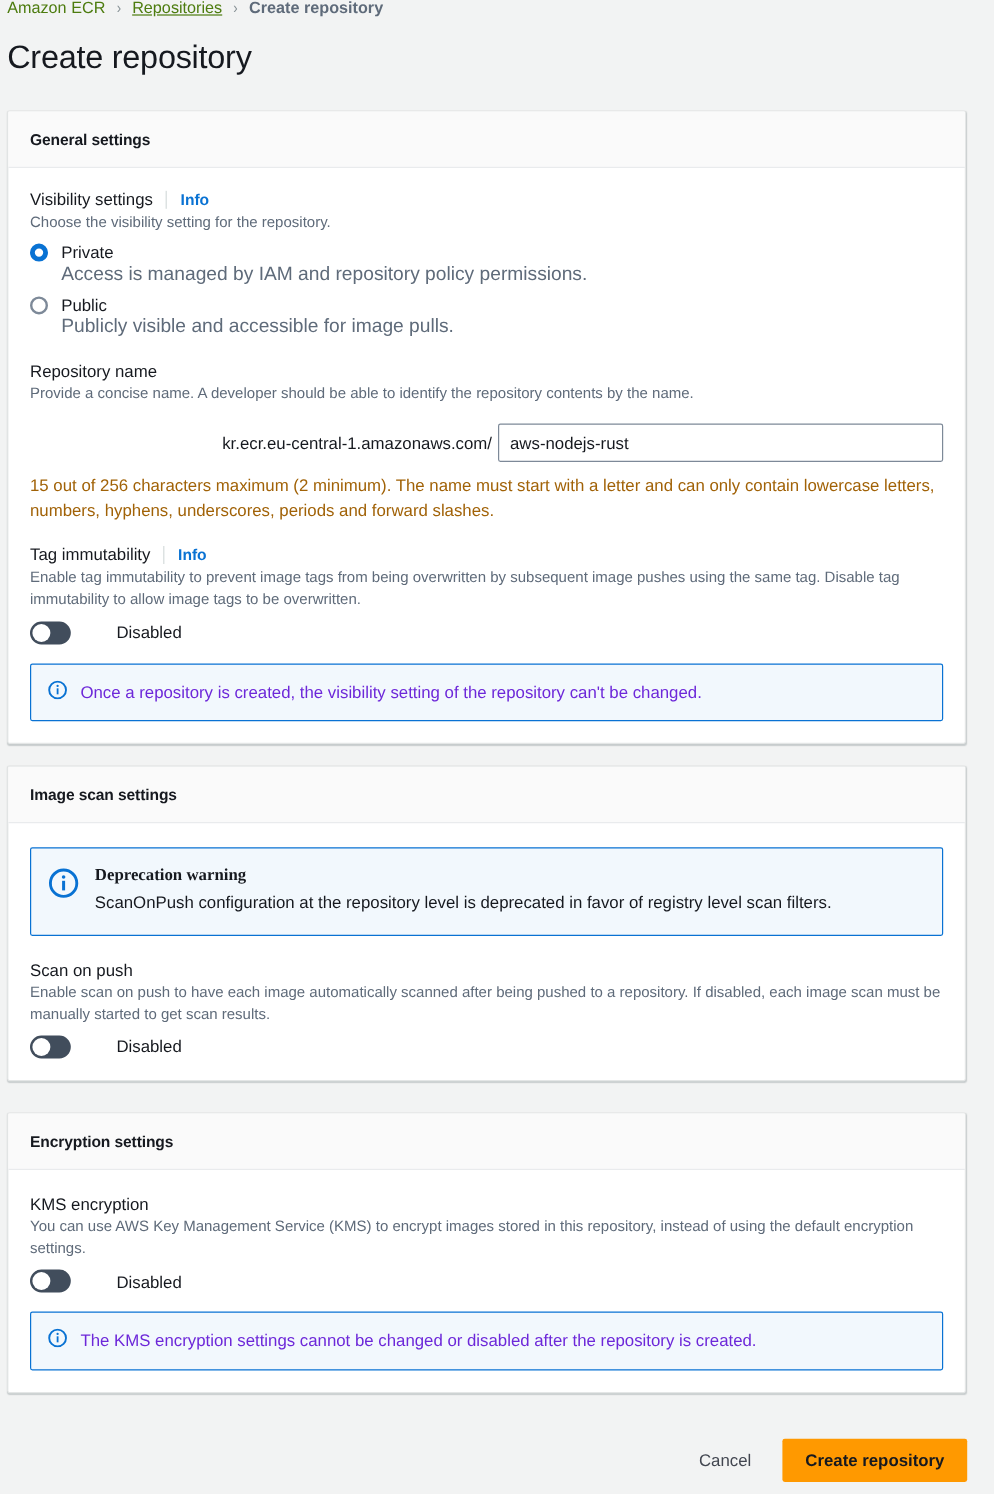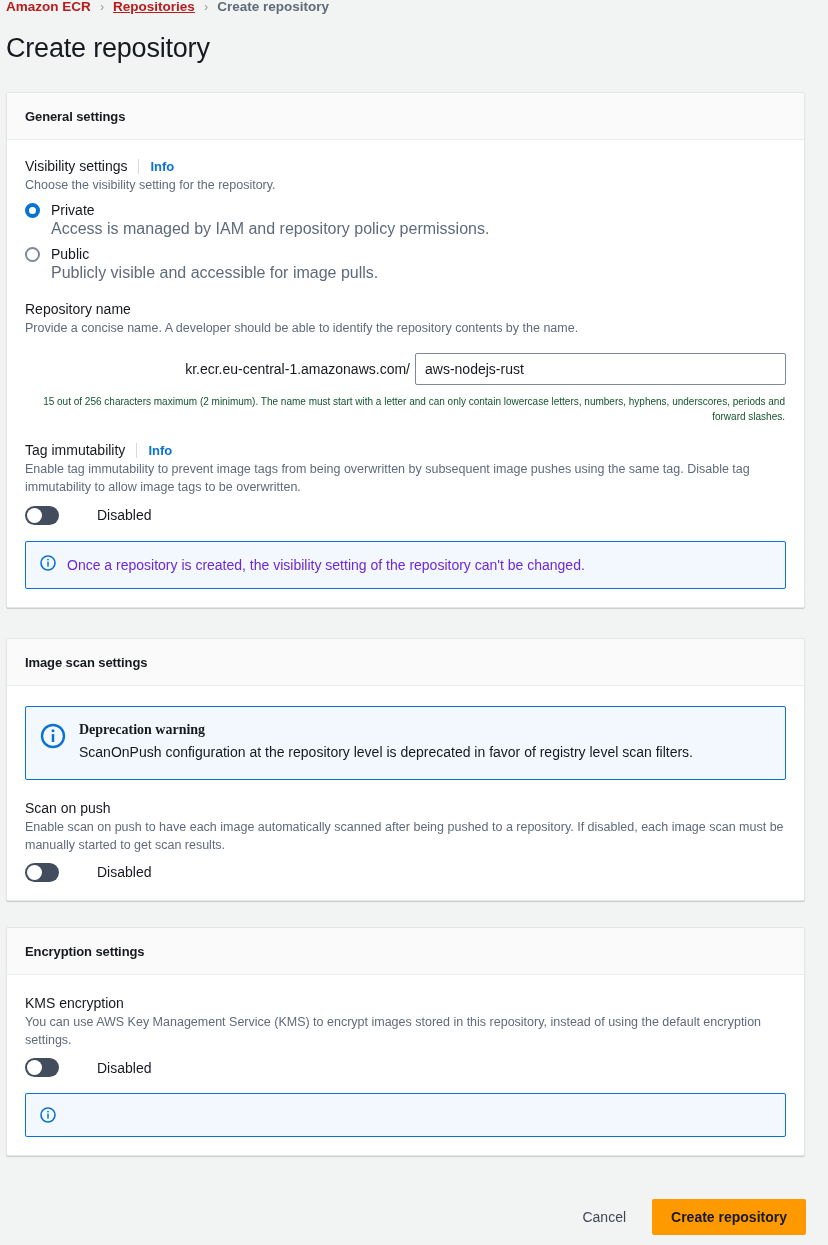--- a/index.html
+++ b/index.html
@@ -13,21 +13,21 @@
     overflow: hidden;
   }
   .page { position: relative; width: 828px; height: 1245px; }
 
   
   .breadcrumb {
     position: absolute; left: 6px; top: -4px;
     display: flex; align-items: center;
     font-size: 13.5px; height: 20px;
   }
-  .bc-link { color: #b91c1c; text-decoration: none; cursor: pointer; font-weight: bold; }
+  .bc-link { color: #4d7c0f; text-decoration: none; cursor: pointer; }
   .bc-link.underlined { text-decoration: underline; }
   .bc-current { color: #5f6b7a; font-weight: bold; }
   .bc-sep {
     margin: 0 9px; color: #879196; font-size: 13px;
     display: inline-block; transform: scaleX(0.85);
   }
 
   
   .page-title {
     position: absolute; left: 6px; top: 33px;
@@ -102,22 +102,22 @@
     padding-right: 5px;
   }
   .name-input {
     width: 380px; height: 32px;
     border: 1px solid #7d8998; border-radius: 2px;
     background: #fff; color: #16191f;
     font-family: "Liberation Sans", sans-serif;
     font-size: 14px; padding: 0 9px; outline: none;
   }
   .constraint {
-    font-size: 10px; color: #14532d;
-    line-height: 1.5; margin-top: 9px; max-width: 760px; text-align: right;
+    font-size: 14px; color: #a16207;
+    line-height: 1.5; margin-top: 9px; max-width: 760px;
   }
 
   
   .toggle-row { display: flex; align-items: center; margin-top: 9px; gap: 28px; }
   .toggle {
     width: 34px; height: 19px; border-radius: 10px;
     background: #414d5c; position: relative; flex: none;
     margin-right: 10px; cursor: pointer;
   }
   .toggle .knob {
@@ -293,20 +293,21 @@
       </div>
 
       <div class="alert">
         <span class="icon">
           <svg width="16" height="16" viewBox="0 0 16 16">
             <circle cx="8" cy="8" r="7" fill="none" stroke="#0972d3" stroke-width="1.6"></circle>
             <circle cx="8" cy="4.6" r="0.95" fill="#0972d3"></circle>
             <rect x="7.25" y="6.6" width="1.5" height="5" fill="#0972d3"></rect>
           </svg>
         </span>
+        <span class="alert-text">The KMS encryption settings cannot be changed or disabled after the repository is created.</span>
       </div>
 
     </div>
   </section>
 
   <div class="footer">
     <button class="btn-cancel">Cancel</button>
     <button class="btn-primary">Create repository</button>
   </div>
 

